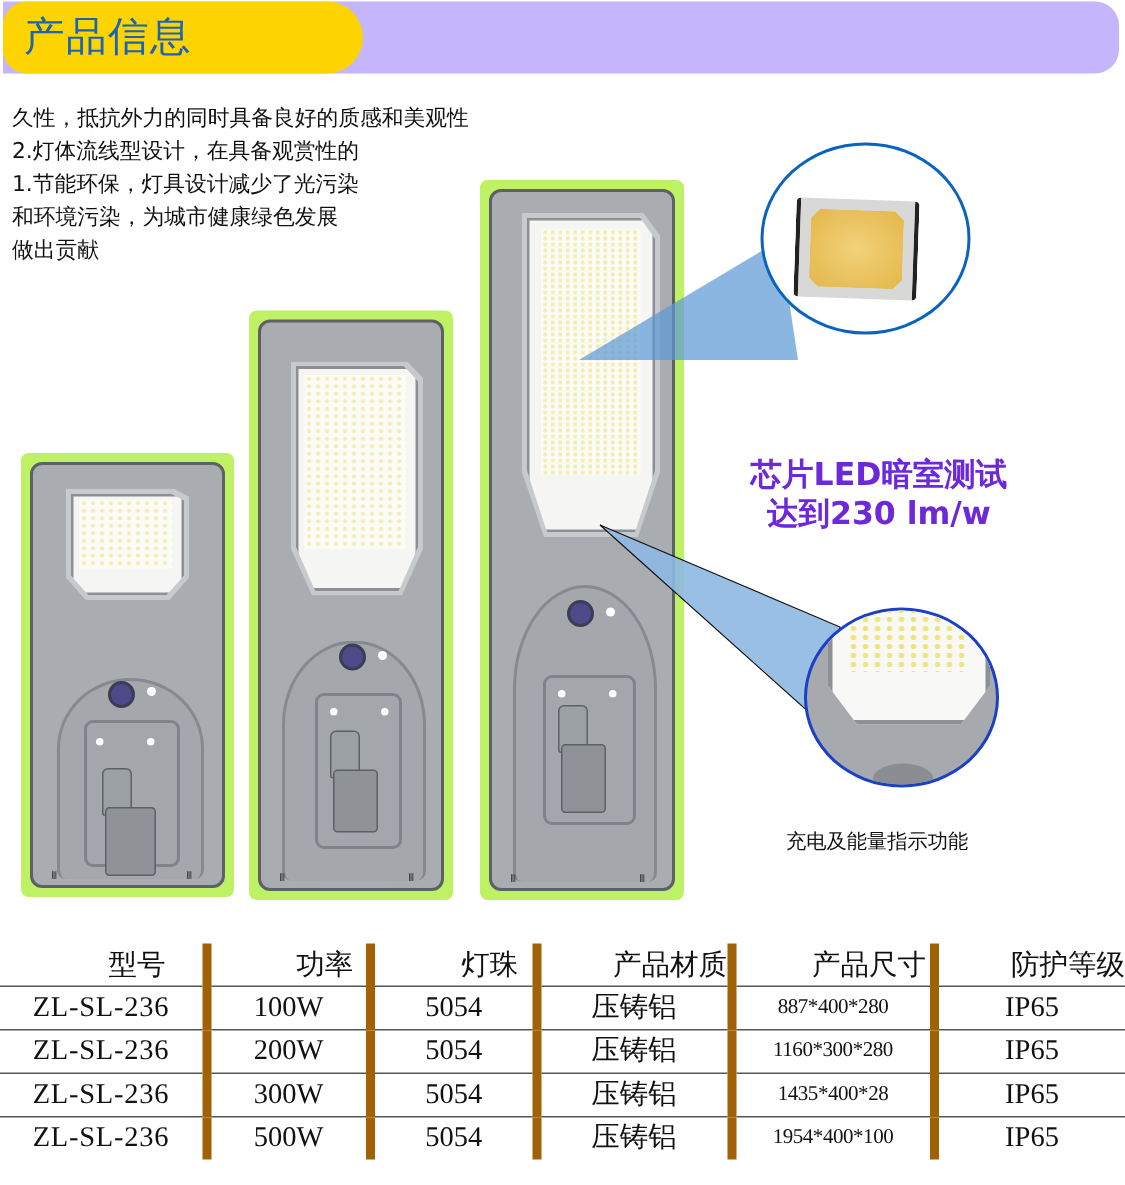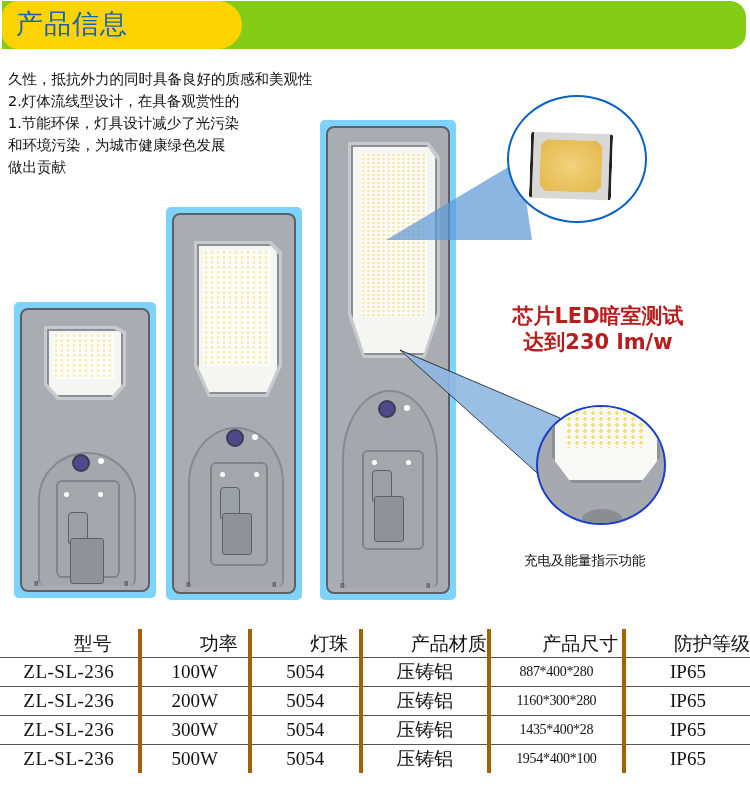--- a/index.html
+++ b/index.html
@@ -1,28 +1,28 @@
 <!DOCTYPE html>
 <html><head>
 <meta charset="utf-8">
 <style>
   html, body { margin: 0; padding: 0; background: #ffffff; }
   body { width: 750px; height: 790px; position: relative; overflow: hidden; font-family: "DejaVu Sans", sans-serif; }
 
   
-  .banner { position: absolute; left: 2px; top: 1px; width: 520px; height: 48px; background: #84cc16; border-radius: 0 16px 16px 0; width: 744px; }
+  .banner { position: absolute; left: 2px; top: 1px; width: 520px; height: 48px; background: #c4b5fd; border-radius: 0 16px 16px 0; width: 744px; }
   .banner-yellow { position: absolute; left: 0; top: 0; width: 240px; height: 48px; background: #fdd400; border-radius: 16px 24px 24px 16px; }
   .banner-title { position: absolute; left: 14px; top: 5px; font-size: 27px; color: #1a63b8; letter-spacing: 1px; font-family: "DejaVu Sans", sans-serif; }
 
   
   .desc { position: absolute; left: 8px; top: 68px; font-size: 14.5px; line-height: 22px; color: #111; font-family: "DejaVu Sans", sans-serif; }
   .desc div { white-space: nowrap; }
 
   
-  .lamp { position: absolute; background: #7dd3fc; border-radius: 5px; }
+  .lamp { position: absolute; background: #bef264; border-radius: 5px; }
   .lamp-inner { position: absolute; left: 6px; top: 6px; right: 6px; bottom: 6px; background: #a9adb2; border: 2px solid #5d6166; border-radius: 8px; box-sizing: border-box; }
   .panel { position: absolute; background: #f5f6f4; border: 2px solid #8c9095; clip-path: polygon(0 0, 88% 0, 100% 7%, 100% 80%, 84% 100%, 16% 100%, 0 80%); }
   .panel-frame { position: absolute; background: #c7cacd; clip-path: polygon(0 0, 88% 0, 100% 7%, 100% 80%, 84% 100%, 16% 100%, 0 80%); }
   .led-grid { position: absolute; background-image: radial-gradient(circle, #f4ecb0 0 1.2px, transparent 1.6px); background-color: #fbfbf7; }
   .arch { position: absolute; border: 2px solid #868a8f; border-bottom: none; border-radius: 50% 50% 6px 6px / 35% 35% 6px 6px; background: #a4a8ad; }
   .sensor { position: absolute; border-radius: 50%; background: #4e4a8a; border: 2px solid #3c3c55; }
   .led-dot { position: absolute; border-radius: 50%; background: #ffffff; }
   .mount-plate { position: absolute; background: #a3a7ac; border: 2px solid #80848a; border-radius: 6px; }
   .bracket { position: absolute; background: #8f9398; border: 1px solid #5d6166; border-radius: 3px; }
   .bracket-head { position: absolute; background: #9aa0a4; border: 1px solid #5d6166; border-radius: 4px 4px 2px 2px; }
@@ -32,30 +32,30 @@
   
   .beam { position: absolute; left: 0; top: 0; width: 750px; height: 790px; pointer-events: none; }
   .chip-circle { position: absolute; left: 507px; top: 95px; width: 140px; height: 128px; border: 2px solid #0b63c0; border-radius: 50%; background: #fff; box-sizing: border-box; }
   .chip { position: absolute; left: 530px; top: 133px; width: 76px; height: 66px; background: #d8d8d6; border-radius: 3px; transform: rotate(2deg); border-left: 3px solid #222; border-right: 3px solid #222; }
   .chip-face { position: absolute; left: 7px; top: 7px; right: 7px; bottom: 7px; background: #ecc65a; clip-path: polygon(10% 0, 90% 0, 100% 12%, 100% 88%, 90% 100%, 10% 100%, 0 88%, 0 12%); background: radial-gradient(ellipse at center, #f2d27a, #e3b64a); }
   .zoom-circle { position: absolute; left: 536px; top: 405px; width: 130px; height: 120px; border: 2px solid #1a3fc8; border-radius: 50%; background: #a6aaae; overflow: hidden; box-sizing: border-box; }
   .zoom-panel { position: absolute; left: 14px; top: -10px; width: 102px; height: 80px; background: #f8f9f7; border: 3px solid #8d9196; clip-path: polygon(0 0, 100% 0, 100% 70%, 82% 100%, 18% 100%, 0 70%); }
   .zoom-leds { position: absolute; left: 10px; top: 4px; width: 80px; height: 44px; background-image: radial-gradient(circle, #efe47a 0 1.6px, transparent 2px); background-size: 8px 6px; }
   .zoom-bump { position: absolute; left: 44px; top: 102px; width: 40px; height: 20px; border-radius: 50%; background: #8a8e93; }
 
-  .callout-text { position: absolute; left: 476px; top: 303px; width: 244px; text-align: center; color: #b91c1c; font-size: 21px; line-height: 26px; font-weight: bold; font-family: "DejaVu Sans", sans-serif; }
+  .callout-text { position: absolute; left: 464px; top: 303px; width: 244px; text-align: center; color: #6d28d9; font-size: 21px; line-height: 26px; font-weight: bold; font-family: "DejaVu Sans", sans-serif; }
   .callout-text div { white-space: nowrap; }
   .feature-label { position: absolute; left: 524px; top: 552px; font-size: 13.5px; color: #111; font-family: "DejaVu Sans", sans-serif; white-space: nowrap; }
 
   
   .spec-table { position: absolute; left: 0; top: 629px; border-collapse: collapse; font-family: "Liberation Serif", "DejaVu Serif", serif; font-size: 19px; color: #111; table-layout: fixed; }
   .spec-table th, .spec-table td { padding: 0; text-align: center; height: 28px; line-height: 28px; white-space: nowrap; overflow: hidden; }
   .spec-table th { font-weight: normal; font-family: "DejaVu Sans", sans-serif; font-size: 19px; height: 28px; padding-left: 48px; }
   .spec-table td { border-top: 1px solid #555; }
-  .spec-table th + th, .spec-table td + td { border-left: 4px solid #a16207; }
+  .spec-table th + th, .spec-table td + td { border-left: 6px solid #a16207; }
   .spec-table td.dim { font-size: 14px; letter-spacing: -0.3px; }
   .spec-table td.mat { font-family: Liberation Sans, sans-serif; font-size: 19px; }
   .spec-table td.model { letter-spacing: 0.5px; }
 </style>
 </head>
 <body>
 
 <div class="banner">
   <div class="banner-yellow"></div>
   <div class="banner-title">产品信息</div>

